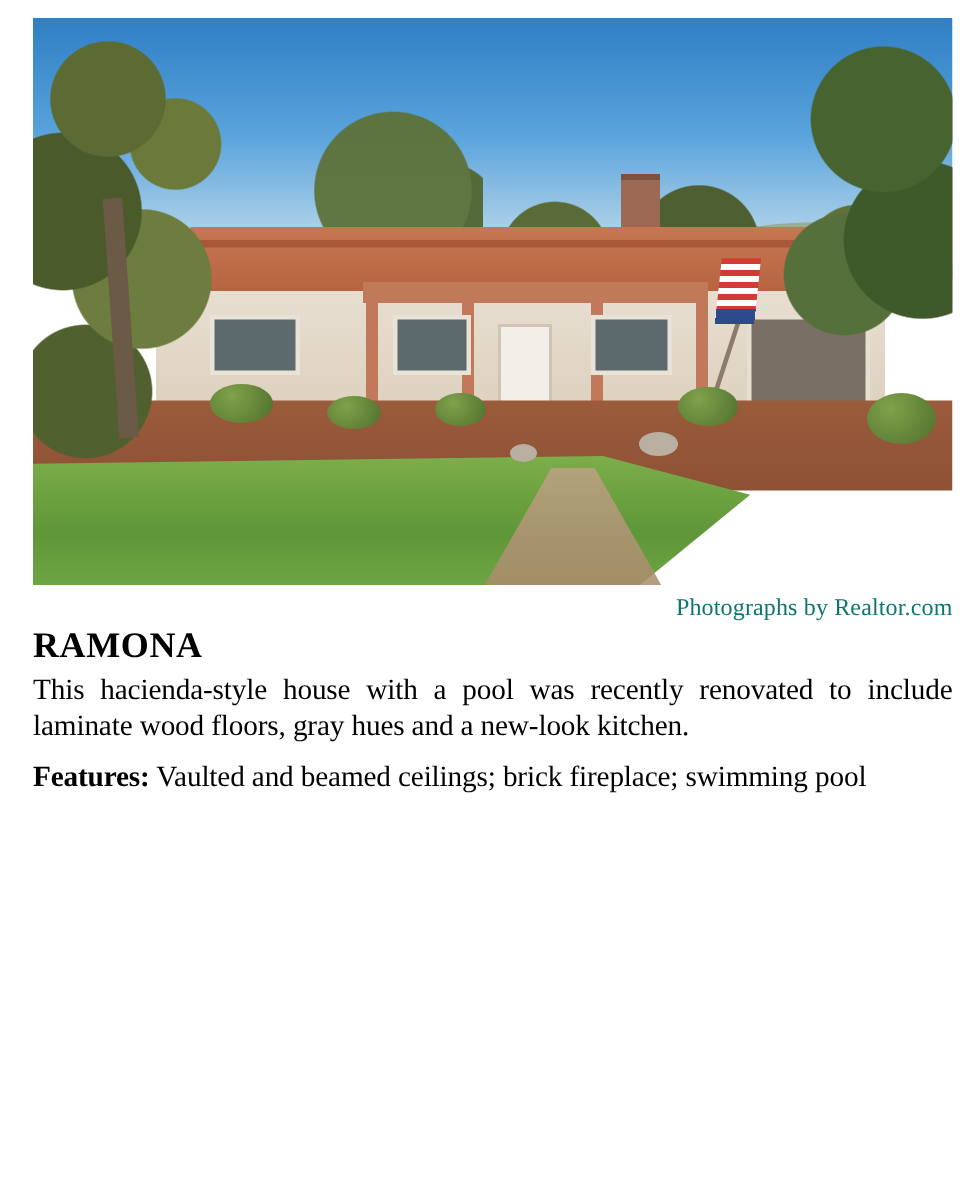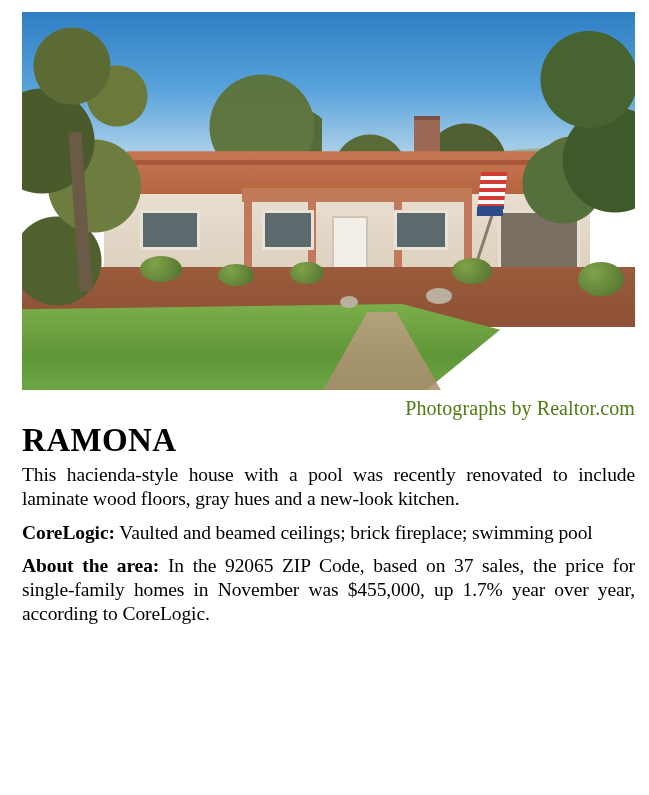--- a/index.html
+++ b/index.html
@@ -214,30 +214,30 @@
   .rock {
     position: absolute;
     width: 26px; height: 16px;
     background: #b9b0a2;
     border-radius: 50%;
   }
 
   .credit {
     text-align: right;
     font-family: "Liberation Serif", serif;
-    font-size: 20px;
-    color: #4d7c0f;
+    font-size: 16px;
+    color: #0f766e;
     margin: 7px 0 2px 0;
     letter-spacing: .1px;
   }
 
   .headline {
     font-family: "Liberation Serif", serif;
     font-weight: bold;
-    font-size: 33px;
+    font-size: 24px;
     letter-spacing: .4px;
     margin: 4px 0 6px 0;
     line-height: 1;
   }
 
   .lede {
     font-size: 19.5px;
     line-height: 1.22;
     text-align: justify;
     margin: 0 0 10px 0;
@@ -306,22 +306,18 @@
 
   <div class="credit">Photographs by Realtor.com</div>
 
   <h1 class="headline">RAMONA</h1>
 
   <p class="lede">This hacienda-style house with a pool was recently renovated to include laminate wood floors, gray hues and a new-look kitchen.</p>
 
 
 
   <p class="fact">
-    <b>CoreLogic:</b>
+    <b>Features:</b>
     <span>Vaulted and beamed ceilings; brick fireplace; swimming pool</span>
   </p>
 
-  <p class="fact">
-    <b>About the area:</b>
-    <span>In the 92065 ZIP Code, based on 37 sales, the price for single-family homes in November was $455,000, up 1.7% year over year, according to CoreLogic.</span>
-  </p>
 
 </div>
 
 </body></html>

